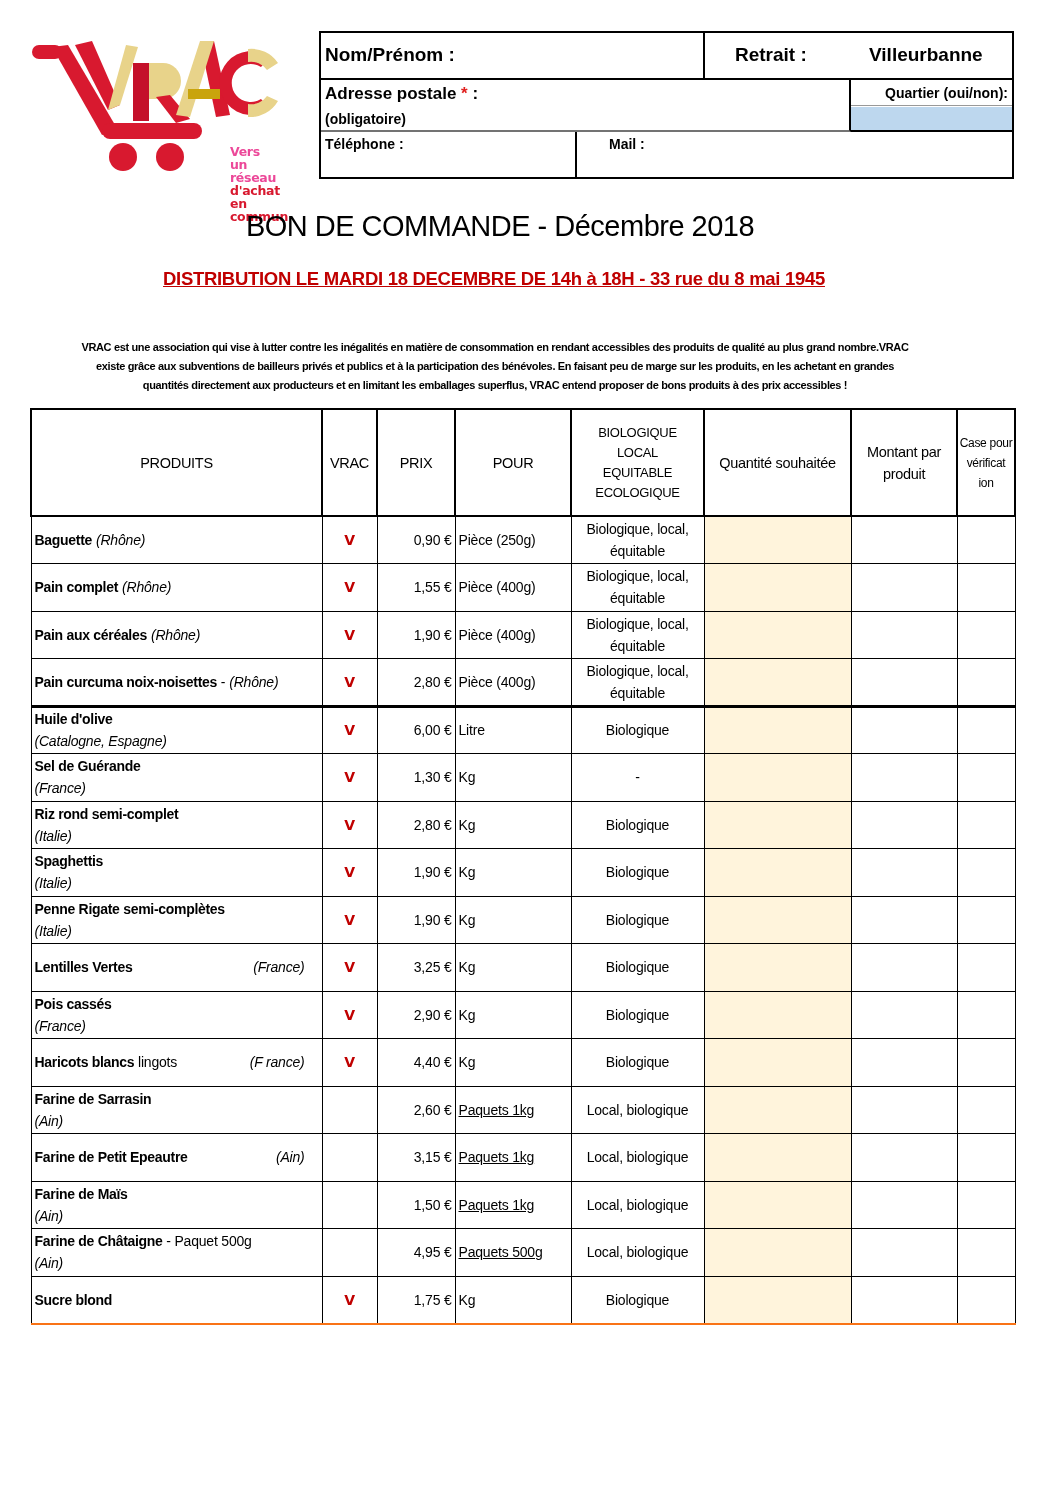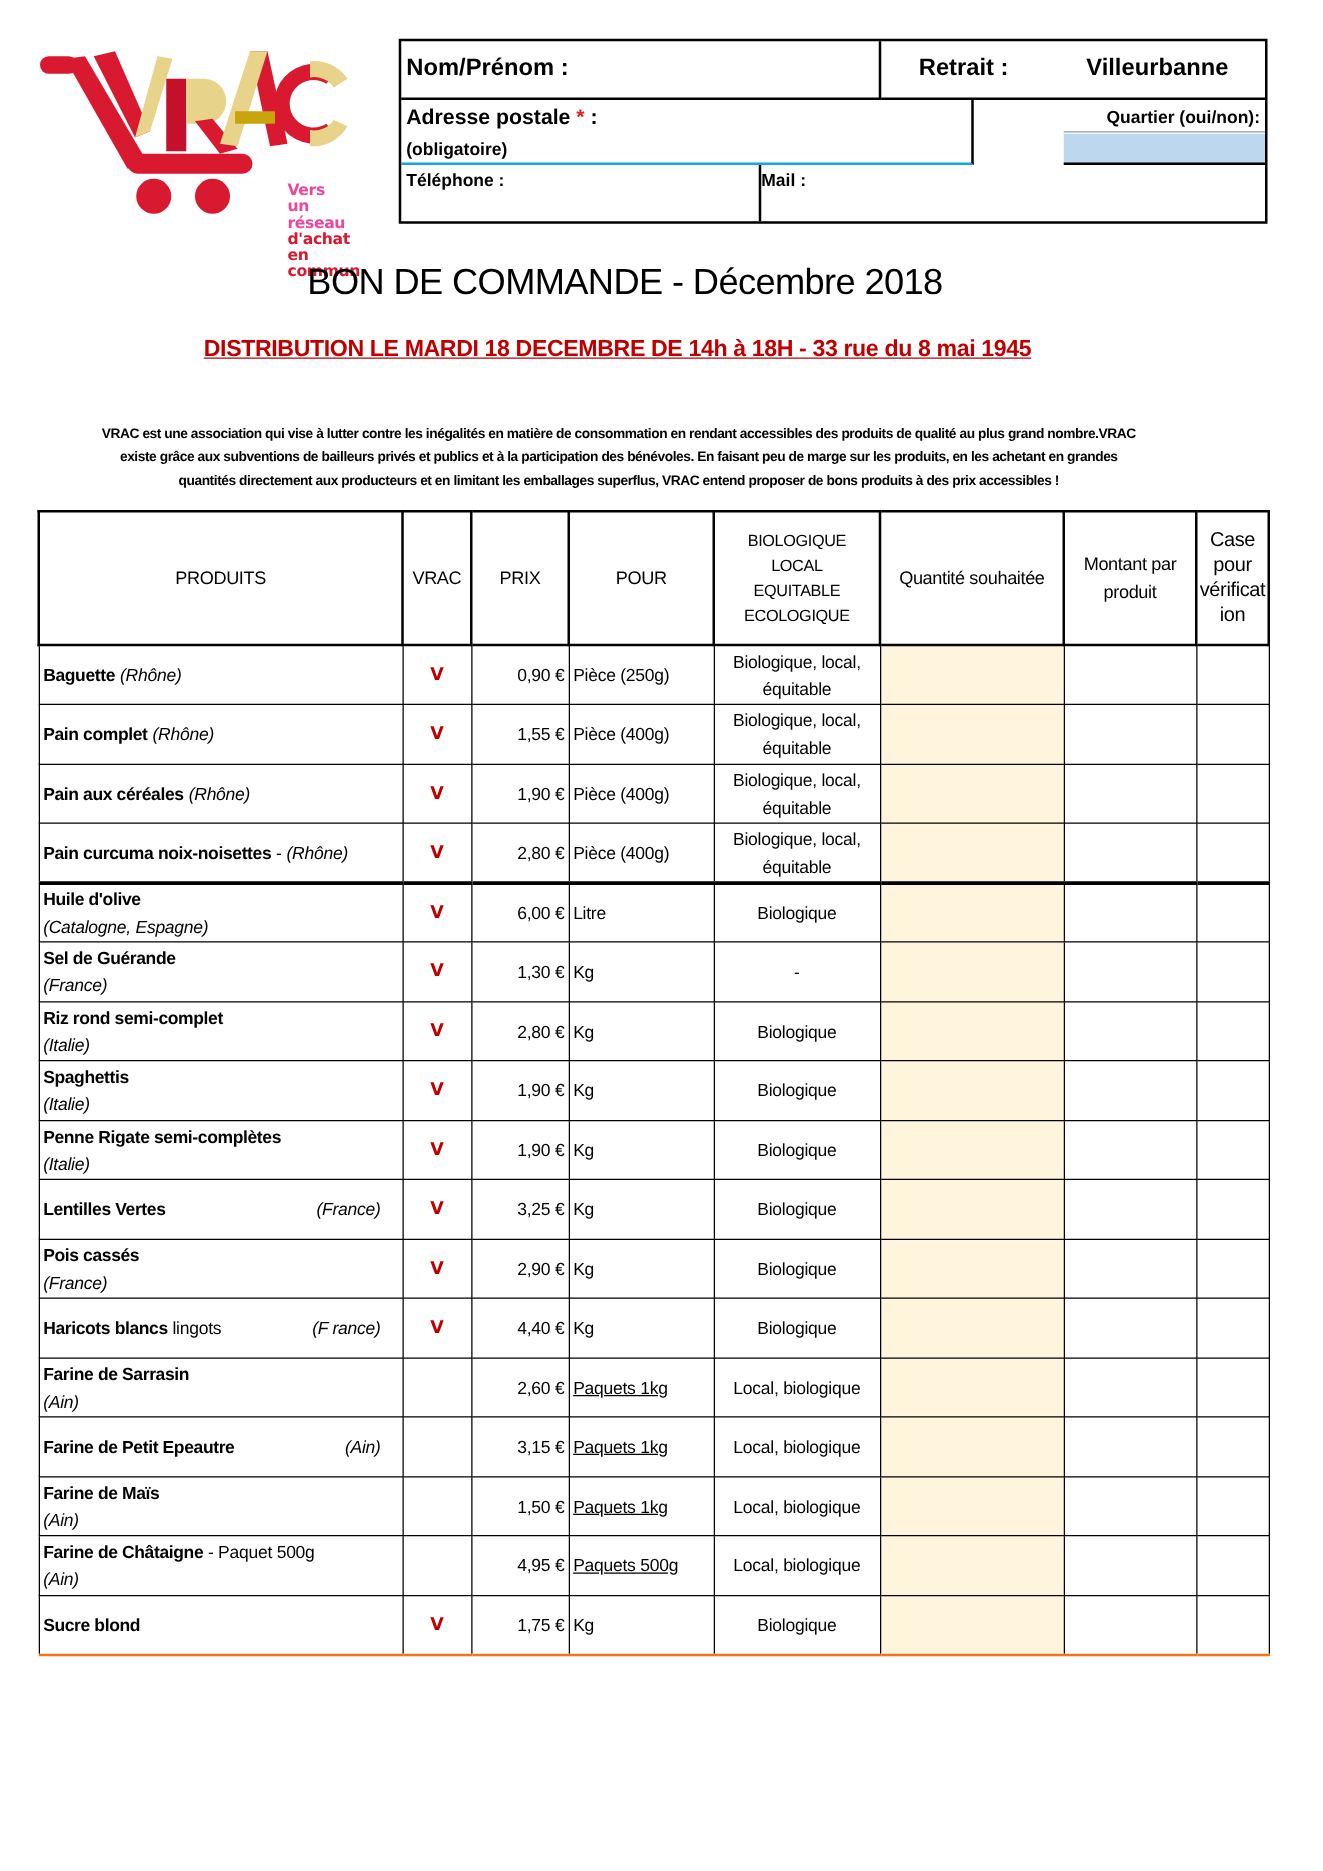--- a/index.html
+++ b/index.html
@@ -9,41 +9,41 @@
   .logo { position:absolute; left:30px; top:35px; width:262px; height:140px; }
   .logo-tag { position:absolute; left:200px; top:110px; font-family:"DejaVu Sans", sans-serif; font-weight:bold; font-size:12.5px; line-height:13px; letter-spacing:-0.3px; }
   .logo-tag .y { color:#ec4899; }
   .logo-tag .r { color:#d8192f; }
 
   
   .contact { position:absolute; left:319px; top:31px; width:695px; height:148px; border:2px solid #000; box-sizing:border-box; font-family:"Liberation Sans", sans-serif; font-weight:bold; }
   .contact .cell { position:absolute; box-sizing:border-box; }
   .c-nom { left:0; top:0; width:384px; height:47px; border-right:2px solid #000; border-bottom:2px solid #000; }
   .c-retrait { left:384px; top:0; width:307px; height:47px; border-bottom:2px solid #000; }
-  .c-adresse { left:0; top:47px; width:458px; height:52px; border-right:2px solid #000; border-bottom:2px solid #0ea5e9; }
+  .c-adresse { left:0; top:47px; width:530px; height:52px; border-right:2px solid #000; border-bottom:2px solid #737373; }
   .c-quartier { left:530px; top:47px; width:161px; height:26px; border-bottom:1px solid #999; }
   .c-quartier-input { left:530px; top:74px; width:161px; height:25px; background:#bdd7ee; border-bottom:2px solid #000; }
-  .c-tel { left:0; top:99px; width:288px; height:45px; border-right:2px solid #000;text-decoration:underline; }
+  .c-tel { left:0; top:99px; width:256px; height:45px; border-right:2px solid #000;text-decoration:underline; }
   .c-mail { left:284px; top:99px; width:407px; height:45px; }
   .lbl-big { font-size:19px; position:absolute; }
   .lbl-med { font-size:17px; position:absolute; }
   .lbl-sm { font-size:14px; position:absolute; }
   .req { color:#e0201e; }
 
   
   .title { position:absolute; left:0; width:1000px; top:210px; text-align:center; font-size:29px; letter-spacing:-0.5px; font-family:"Liberation Sans", sans-serif; }
   .subtitle { position:absolute; left:0; width:988px; top:268px; text-align:center; font-size:18.5px; font-weight:bold; color:#c00000; text-decoration:underline; letter-spacing:-0.3px; }
   .intro { position:absolute; left:35px; width:920px; top:338px; text-align:center; font-size:11px; font-weight:bold; line-height:19px; letter-spacing:-0.35px; }
 
   
   table.order { position:absolute; left:30px; top:408px; width:984px; border-collapse:collapse; table-layout:fixed; font-family:"Liberation Sans", sans-serif; }
   table.order th, table.order td { border:1px solid #000; box-sizing:border-box; padding:0 3px; }
   table.order th { font-weight:normal; font-size:14.5px; height:107px; text-align:center; letter-spacing:-0.3px; border-width:2px; line-height:22px; }
   table.order th.small { font-size:13px; line-height:20px; }
-  table.order th.tiny { font-size:16px; line-height:20px; padding:0; }
+  table.order th.tiny { font-size:12px; line-height:20px; padding:0; }
   table.order td { height:47.5px; font-size:14px; line-height:22px; vertical-align:middle; letter-spacing:-0.2px; }
   td.prod { text-align:left; }
   td.prod .name { font-weight:bold; letter-spacing:-0.3px; }
   td.prod .origin { font-style:italic; }
   td.prod .flex { display:flex; justify-content:space-between; }
   td.vrac { text-align:center; color:#c00000; font-weight:bold; font-size:20px; font-family:"DejaVu Sans", sans-serif; }
   td.prix { text-align:right; padding-right:12px; }
   td.pour { text-align:left; }
   td.pour.u { text-decoration:underline; }
   td.bio { text-align:center; line-height:23px; }

